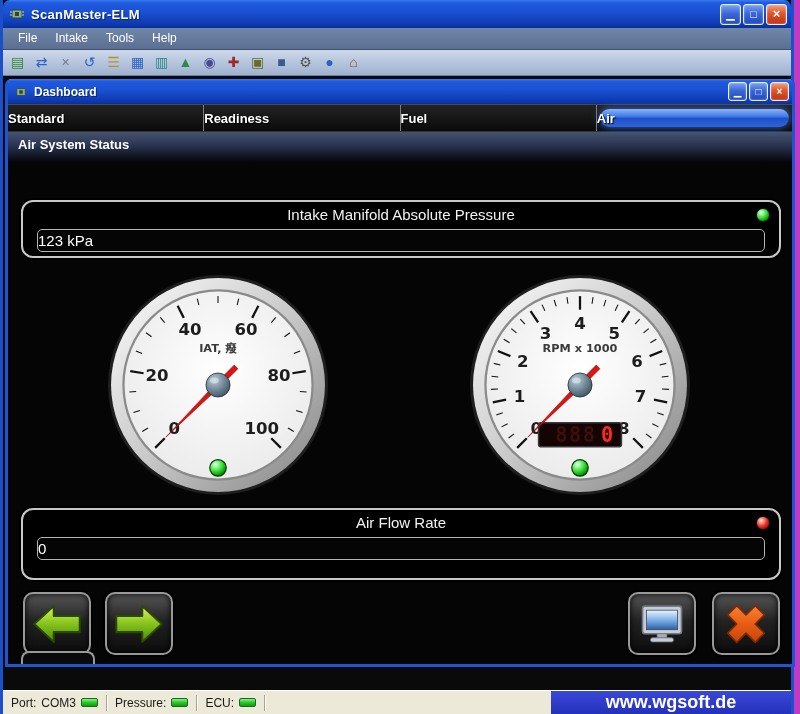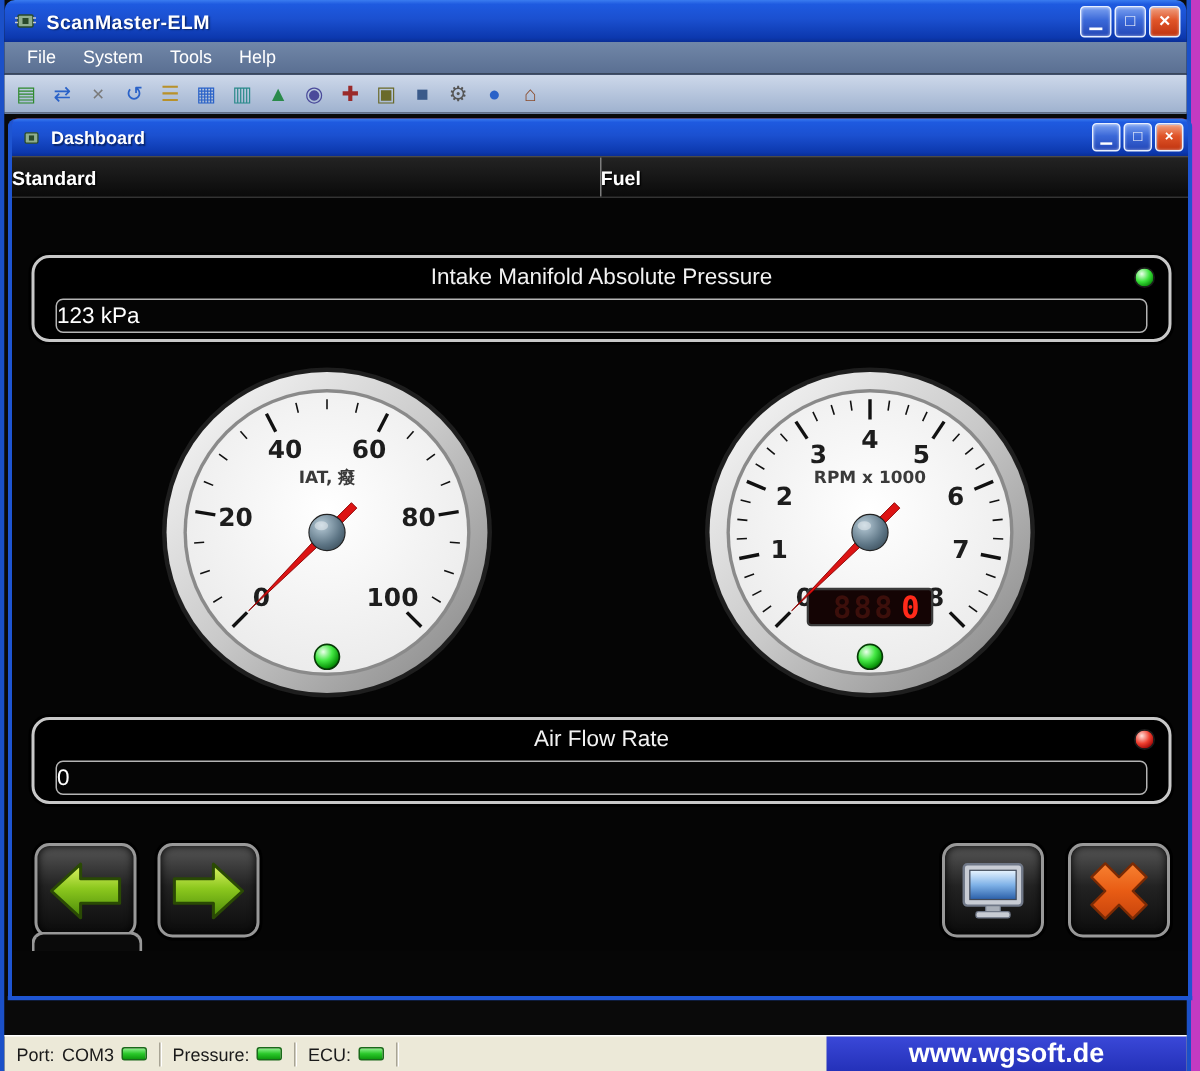--- a/index.html
+++ b/index.html
@@ -34,21 +34,21 @@
   .toolbar { height:26px; flex:0 0 26px; display:flex; align-items:center; padding-left:4px; gap:3px;
     background:linear-gradient(180deg,#cdd8ea,#9fb2cf); border-bottom:1px solid #6c7f9d; }
   .tool-icon { width:21px; height:21px; text-align:center; line-height:21px; font-size:14px;
     border-radius:3px; }
 
   .mdi { flex:1; position:relative; background:#0a0a0a; }
 
   
   .dash-window { position:absolute; left:2px; top:3px; width:790px; height:588px;
     border-left:3px solid #1e55d2; border-right:3px solid #1e55d2; border-bottom:3px solid #1e55d2;
-    border-radius:6px 6px 0 0; background:#b91c1c; }
+    border-radius:6px 6px 0 0; background:#fef9c3; }
   .dash-titlebar { height:25px; display:flex; align-items:center; padding:0 3px 0 5px;
     background:linear-gradient(180deg,#3a7cf0 0%,#1e5ae0 10%,#1b50d0 45%,#0c38ae 90%,#0a2e96 100%);
     border-radius:4px 4px 0 0; }
   .dash-titlebar .title-text { color:#fff; font-weight:bold; font-size:12px; margin-left:5px; text-shadow:1px 1px 1px #08246a; }
   .dash-client { position:relative; height:560px; background:#060606; }
 
   .tab-bar { height:28px; display:flex; background:linear-gradient(180deg,#232323,#0a0a0a);
     border-top:1px solid #4a4a4a; border-bottom:1px solid #333; }
   .tab { flex:1; position:relative; display:flex; align-items:center; 
     color:#fff; font-weight:bold; font-size:13px; border-right:1px solid #7d7d7d; cursor:default; }
@@ -67,21 +67,21 @@
   .panel { position:absolute; border:2px solid #c8c8c8; border-radius:12px; background:#000;
     box-shadow:0 0 0 2px #000; }
   .panel-title { text-align:center; color:#f2f2f2; font-size:15px; line-height:25px; }
   .panel-value { position:absolute; left:14px; right:14px; top:27px; height:23px; border:1px solid #b4b4b4;
     border-radius:5px; color:#fff; font-size:15px; text-align:left; line-height:21px; background:#050505; }
   .panel-led { position:absolute; top:6px; right:9px; width:14px; height:14px; border-radius:50%; border:1px solid #1c1c1c; }
   .panel-led.green { background:radial-gradient(circle at 35% 30%, #eaffea, #3ae23a 45%, #0a8a0a 78%, #053f05); }
   .panel-led.red   { background:radial-gradient(circle at 35% 30%, #ffe0dc, #f04030 45%, #a00808 78%, #3f0303); }
 
   #panel-top { left:13px; top:38px; width:760px; height:58px; }
-  #panel-bottom { left:13px; top:346px; width:760px; height:58px; }
+  #panel-bottom { left:13px; top:346px; width:760px; height:72px; }
 
   .gauge { position:absolute; width:226px; height:226px; }
   #gauge-0 { left:97px; top:110px; }
   #gauge-1 { left:459px; top:110px; }
   .gauge svg { width:100%; height:100%; display:block; }
   .gnum { font-family:"DejaVu Sans", sans-serif; font-weight:600; font-size:22px; fill:#1d1d1d; text-anchor:middle; }
   .glabel { font-family:"DejaVu Sans", sans-serif; font-weight:600; font-size:15px; fill:#3a3a3a; text-anchor:middle; }
   .seg { font-family:"DejaVu Sans Mono", monospace; font-weight:bold; font-size:27px; letter-spacing:2px; }
   .seg.ghost { fill:#3c0f0b; }
   .seg.lit { fill:#ff2a1a; }
@@ -132,21 +132,21 @@
       <span class="title-text">ScanMaster-ELM</span>
       <span class="win-buttons">
         <button class="winbtn">▁</button>
         <button class="winbtn">□</button>
         <button class="winbtn close">×</button>
       </span>
     </div>
 
     <div class="menubar">
         <span class="menu-item">File</span>
-        <span class="menu-item">System</span>
+        <span class="menu-item">Intake</span>
         <span class="menu-item">Tools</span>
         <span class="menu-item">Help</span>
       </div>
 
     <div class="toolbar">
         <span class="tool-icon" style="color: rgb(47, 138, 47);">▤</span>
         <span class="tool-icon" style="color: rgb(42, 98, 200);">⇄</span>
         <span class="tool-icon" style="color: rgb(122, 122, 122);">×</span>
         <span class="tool-icon" style="color: rgb(42, 98, 200);">↺</span>
         <span class="tool-icon" style="color: rgb(184, 145, 42);">☰</span>
@@ -179,24 +179,34 @@
           </span>
         </div>
 
         <div class="dash-client">
 
           <div class="tab-bar">
               <div class="tab">
                 <span>Standard</span>
               </div>
               <div class="tab">
+                <span>Readiness</span>
+              </div>
+              <div class="tab">
                 <span>Fuel</span>
               </div>
-            </div>
-
+              <div class="tab active">
+                <div class="tab-pill"></div>
+                <span>Air</span>
+              </div>
+            </div>
+
+          <div class="section-header">
+            <span>Air System Status</span>
+          </div>
 
           <div class="dash-content">
 
             <div class="panel" id="panel-top">
               <div class="panel-title">Intake Manifold Absolute Pressure</div>
               <div class="panel-value">123 kPa</div>
               <div class="panel-led green"></div>
             </div>
 
             <div class="gauge" id="gauge-0">

